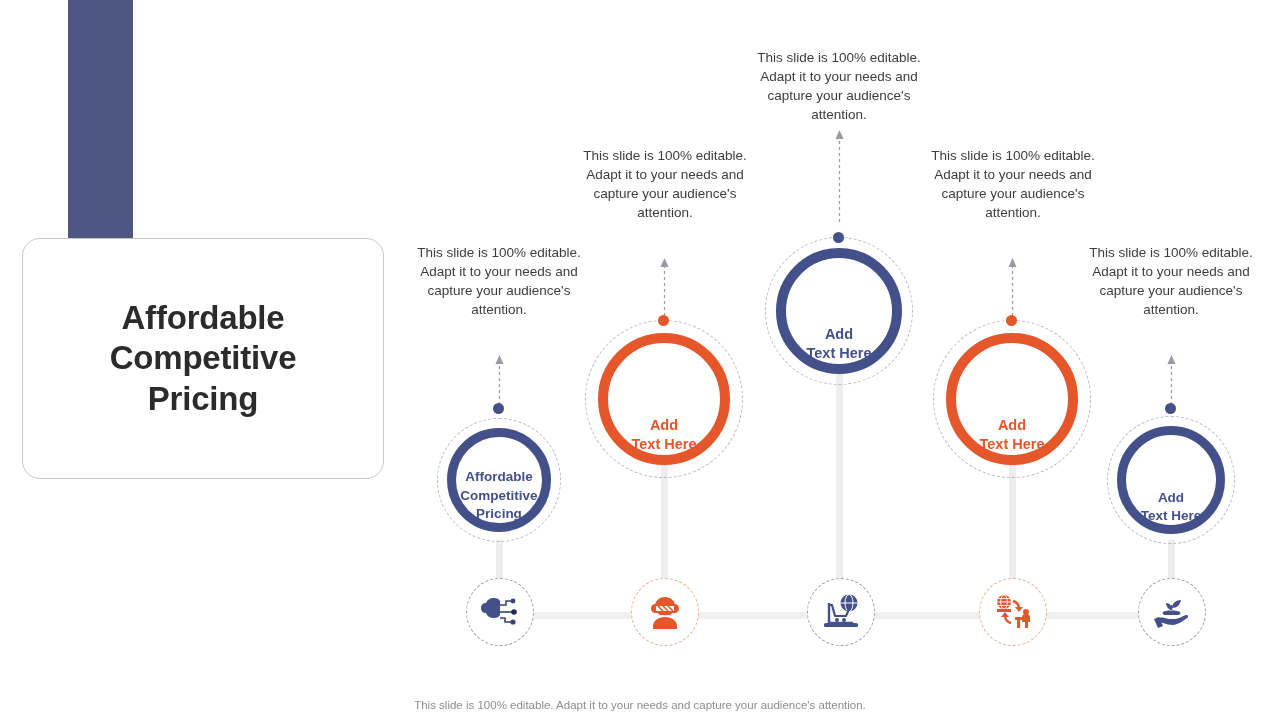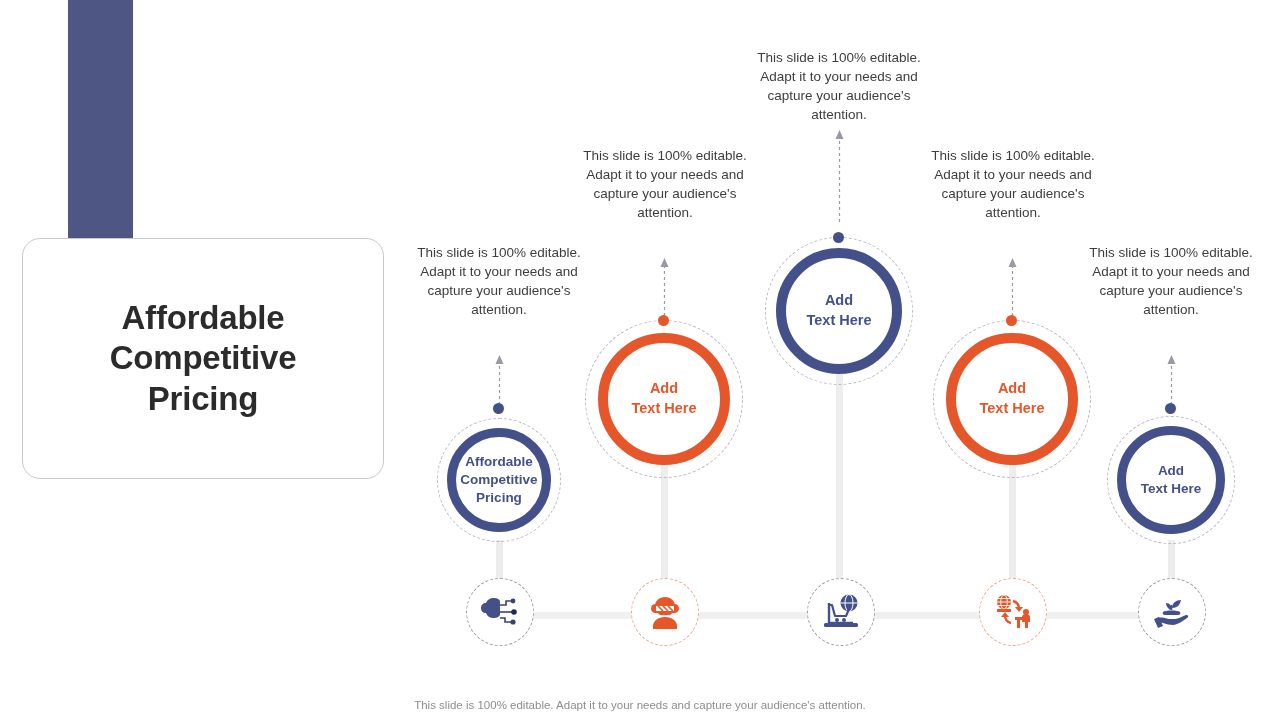--- a/index.html
+++ b/index.html
@@ -44,21 +44,21 @@
 
   
   .ring-wrap{position:absolute;}
   .ring-outer{
     position:absolute;left:0;top:0;border-radius:50%;
     border:1px dashed #b9b9c4;box-sizing:border-box;
   }
   .ring-main{
     position:absolute;border-radius:50%;
     background:#ffffff;box-sizing:border-box;
-    display:flex;align-items:center;justify-content:center;
+    display:flex;align-items:flex-end;justify-content:center;
   }
   .ring-label{
     font-size:13.5px;font-weight:bold;line-height:1.35;text-align:center;
   }
   .ring-dot{
     position:absolute;width:11px;height:11px;border-radius:50%;
   }
   
   .stem{
     position:absolute;width:7px;background:#ededed;border-radius:1px;

